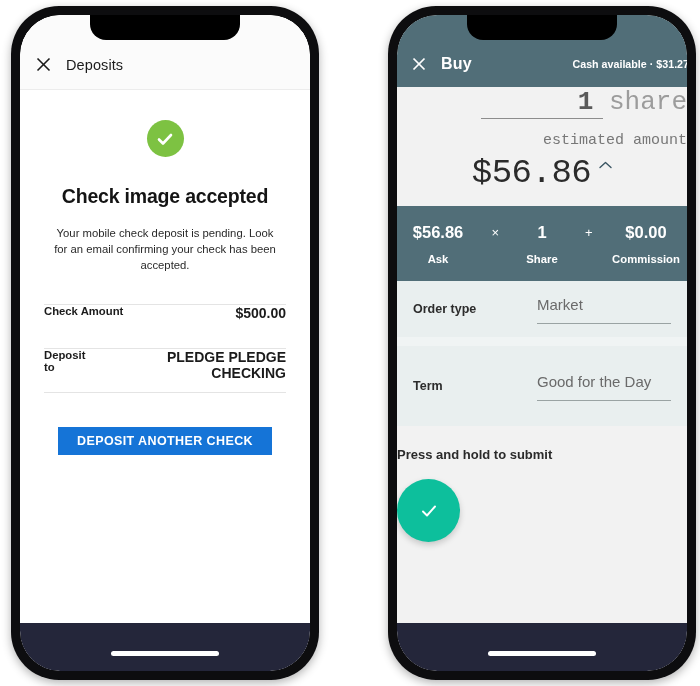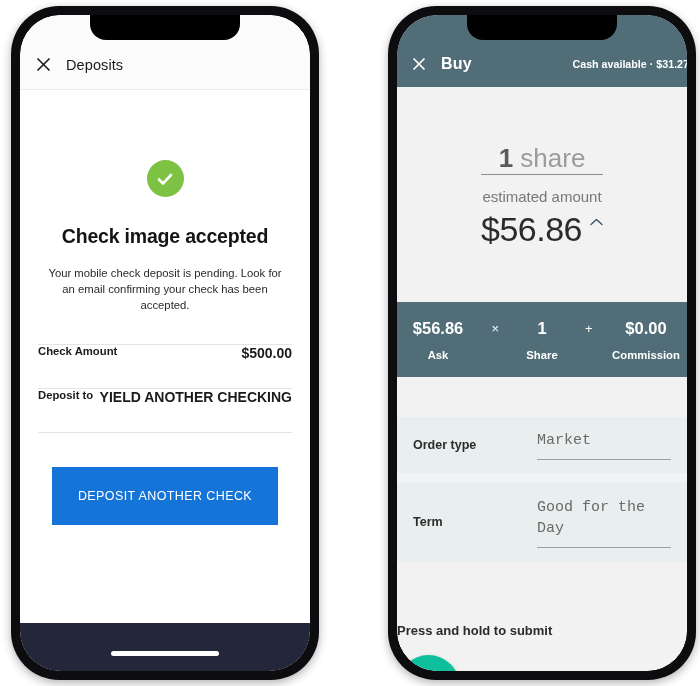--- a/index.html
+++ b/index.html
@@ -46,21 +46,20 @@
     overflow: hidden;
   }
 
   .screen {
     position: absolute;
     left: 0; top: 0; right: 0; bottom: 0;
     border-radius: 40px;
     overflow: hidden;
     display: flex;
     flex-direction: column;
-    gap: 40px;
   }
 
   
   .notch {
     position: absolute;
     left: 50%;
     transform: translateX(-50%);
     top: 0;
     width: 150px;
     height: 25px;
@@ -116,21 +115,21 @@
     color: #1b1b1b;
     font-weight: 400;
     letter-spacing: 0.1px;
   }
 
   .deposit-body {
     flex: 1 1 auto;
     background: #ffffff;
     display: flex;
     flex-direction: column;
-    padding: 0 18px;
+    padding: 0 24px;
     box-sizing: border-box;
     overflow: hidden;
   }
 
   .check-mark-wrap {
     display: flex;
     justify-content: center;
     margin-top: 30px;
   }
   .green-circle {
@@ -179,25 +178,25 @@
     color: #1b1b1b;
   }
   .kv-val {
     font-size: 14px;
     color: #1b1b1b;
     text-align: right;
   }
 
   .primary-btn {
     margin: 34px 14px 0 14px;
-    height: 58px;
+    height: 28px;
     background: #1574d7;
     color: #ffffff;
     font-size: 12.5px;
-    font-weight: normal;
+    font-weight: bold;
     letter-spacing: 0.4px;
     display: flex;
     align-items: center;
     justify-content: center;
     border: none;
     cursor: pointer;
     font-family: "Liberation Sans", sans-serif;
   }
   .link-btn {
     margin-top: 24px;
@@ -240,24 +239,25 @@
     font-weight: bold;
     color: #ffffff;
     white-space: nowrap;
     padding-right: 0px;
     margin-right: -2px;
   }
 
   .amount-panel {
     flex: 0 0 auto;
     background: #f2f2f2;
-    text-align: center;
-    padding-top: 16px;
+    text-align: right;
+    padding-top: 0px;
     padding-bottom: 13px;
     overflow: hidden;
+    font-family: Liberation Mono, monospace;
   }
   .share-line {
     font-size: 26px;
     color: #9c9c9c;
     line-height: 30px;
     height: 26px;
     overflow: hidden;
     margin-top: 0px;
   }
   .share-line .share-qty {
@@ -338,21 +338,20 @@
     font-size: 12.5px;
     font-weight: bold;
     color: #2c2c2c;
     width: 124px;
     flex: 0 0 auto;
   }
   .field-value-wrap {
     flex: 1 1 auto;
     border-bottom: 1px solid #9aa3a3;
     padding-bottom: 8px;
-    font-family: Liberation Mono, monospace;
   }
   .field-value {
     font-size: 15px;
     color: #6a6a6a;
     line-height: 21px;
   }
   .field-sep {
     height: 9px;
     background: #f0f4f4;
   }
@@ -421,21 +420,21 @@
 
           <div class="kv-list">
             <div class="kv-divider"></div>
             <div class="kv-row">
               <span class="kv-key">Check Amount</span>
               <span class="kv-val">$500.00</span>
             </div>
             <div class="kv-divider"></div>
             <div class="kv-row">
               <span class="kv-key">Deposit to</span>
-              <span class="kv-val">YIELD ANOTHER CHECKING</span>
+              <span class="kv-val">PLEDGE PLEDGE CHECKING</span>
             </div>
             <div class="kv-divider"></div>
           </div>
 
           <div class="primary-btn">DEPOSIT ANOTHER CHECK</div>
 
 
         </div>
 
         <div class="bottom-bar">

